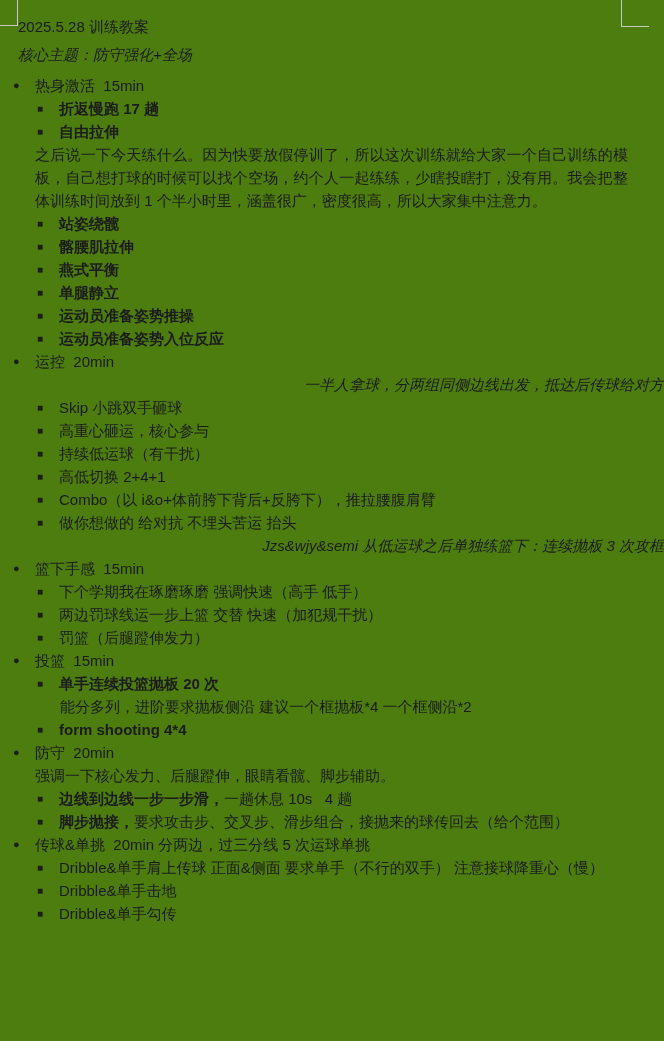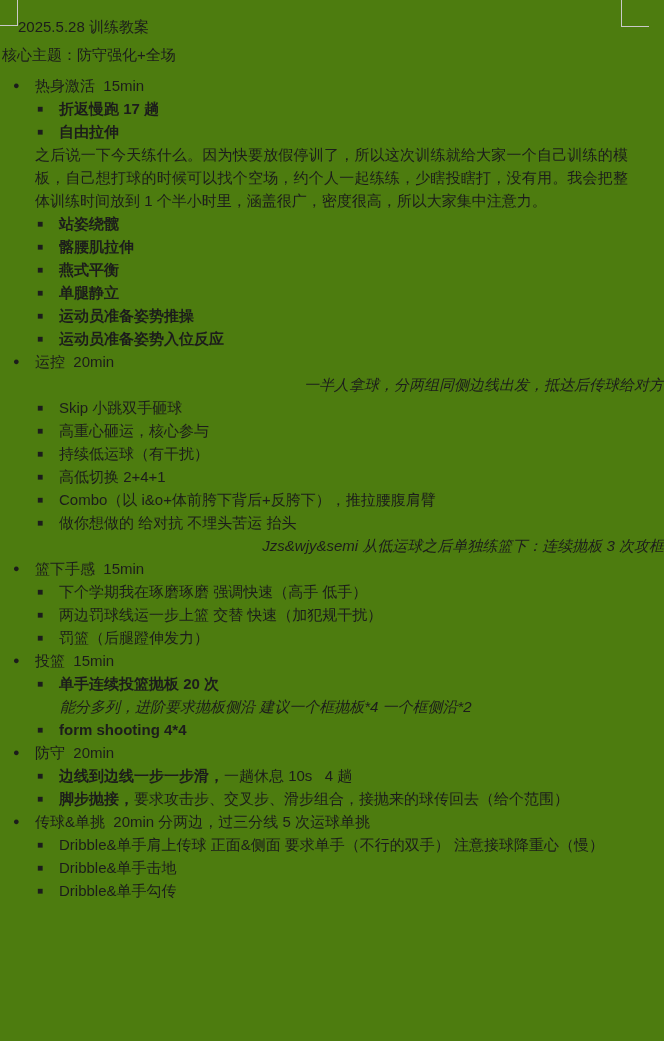--- a/index.html
+++ b/index.html
@@ -15,27 +15,27 @@
   }
   .crop { position: absolute; background: #c9c9c9; }
   .crop.lv { left: 17px; top: 0; width: 1px; height: 26px; }
   .crop.lh { left: 0; top: 25px; width: 18px; height: 1px; }
   .crop.rv { left: 621px; top: 0; width: 1px; height: 27px; }
   .crop.rh { left: 621px; top: 26px; width: 28px; height: 1px; }
 
   .content { position: absolute; left: 0; top: 15px; width: 664px; }
   .line { position: relative; line-height: 23px; white-space: pre-wrap; }
   .title-line { margin-left: 18px; margin-bottom: 5px; }
-  .subtitle-line { margin-left: 2px; margin-bottom: 8px; }
+  .subtitle-line { margin-left: 18px; font-style: italic; margin-bottom: 8px; }
   .b1 { padding-left: 35px; }
   .b1 .bullet { position: absolute; left: 13px; top: 0; font-size: 11px; line-height: 23px; }
   .b2 { padding-left: 59px; }
   .b2 .bullet { position: absolute; left: 37px; top: 0; font-size: 10px; line-height: 23px; }
   .para { margin-left: 35px; margin-right: 36px; text-align: justify; }
-  .para2 { margin-left: 60px; margin-right: 36px; font-style: italic; }
+  .para2 { margin-left: 60px; margin-right: 36px; }
   .annot { margin-left: 18px; font-style: italic; text-align: right; }
   .bold { font-weight: 700; }
 </style>
 </head>
 <body>
 
 <div class="page">
   <div class="crop lv"></div>
   <div class="crop lh"></div>
   <div class="crop rv"></div>
@@ -66,20 +66,21 @@
         <div class="line annot"><span class="run">Jzs&amp;wjy&amp;semi 从低运球之后单独练篮下：连续抛板 3 次攻框</span></div>
         <div class="line b1"><span class="bullet">●</span><span class="run">篮下手感  15min</span></div>
         <div class="line b2"><span class="bullet">■</span><span class="run">下个学期我在琢磨琢磨 强调快速（高手 低手）</span></div>
         <div class="line b2"><span class="bullet">■</span><span class="run">两边罚球线运一步上篮 交替 快速（加犯规干扰）</span></div>
         <div class="line b2"><span class="bullet">■</span><span class="run">罚篮（后腿蹬伸发力）</span></div>
         <div class="line b1"><span class="bullet">●</span><span class="run">投篮  15min</span></div>
         <div class="line b2"><span class="bullet">■</span><span class="run bold">单手连续投篮抛板 20 次</span></div>
         <div class="line para2"><span class="run">能分多列，进阶要求抛板侧沿 建议一个框抛板*4 一个框侧沿*2</span></div>
         <div class="line b2"><span class="bullet">■</span><span class="run bold">form shooting 4*4</span></div>
         <div class="line b1"><span class="bullet">●</span><span class="run">防守  20min</span></div>
+        <div class="line para"><span class="run">强调一下核心发力、后腿蹬伸，眼睛看髋、脚步辅助。</span></div>
         <div class="line b2"><span class="bullet">■</span><span class="run bold">边线到边线一步一步滑，</span><span class="run">一趟休息 10s   4 趟</span></div>
         <div class="line b2"><span class="bullet">■</span><span class="run bold">脚步抛接，</span><span class="run">要求攻击步、交叉步、滑步组合，接抛来的球传回去（给个范围）</span></div>
         <div class="line b1"><span class="bullet">●</span><span class="run">传球&amp;单挑  20min 分两边，过三分线 5 次运球单挑</span></div>
         <div class="line b2"><span class="bullet">■</span><span class="run">Dribble&amp;单手肩上传球 正面&amp;侧面 要求单手（不行的双手） 注意接球降重心（慢）</span></div>
         <div class="line b2"><span class="bullet">■</span><span class="run">Dribble&amp;单手击地</span></div>
         <div class="line b2"><span class="bullet">■</span><span class="run">Dribble&amp;单手勾传</span></div>
       </div>
   </div>
 </div>
 

